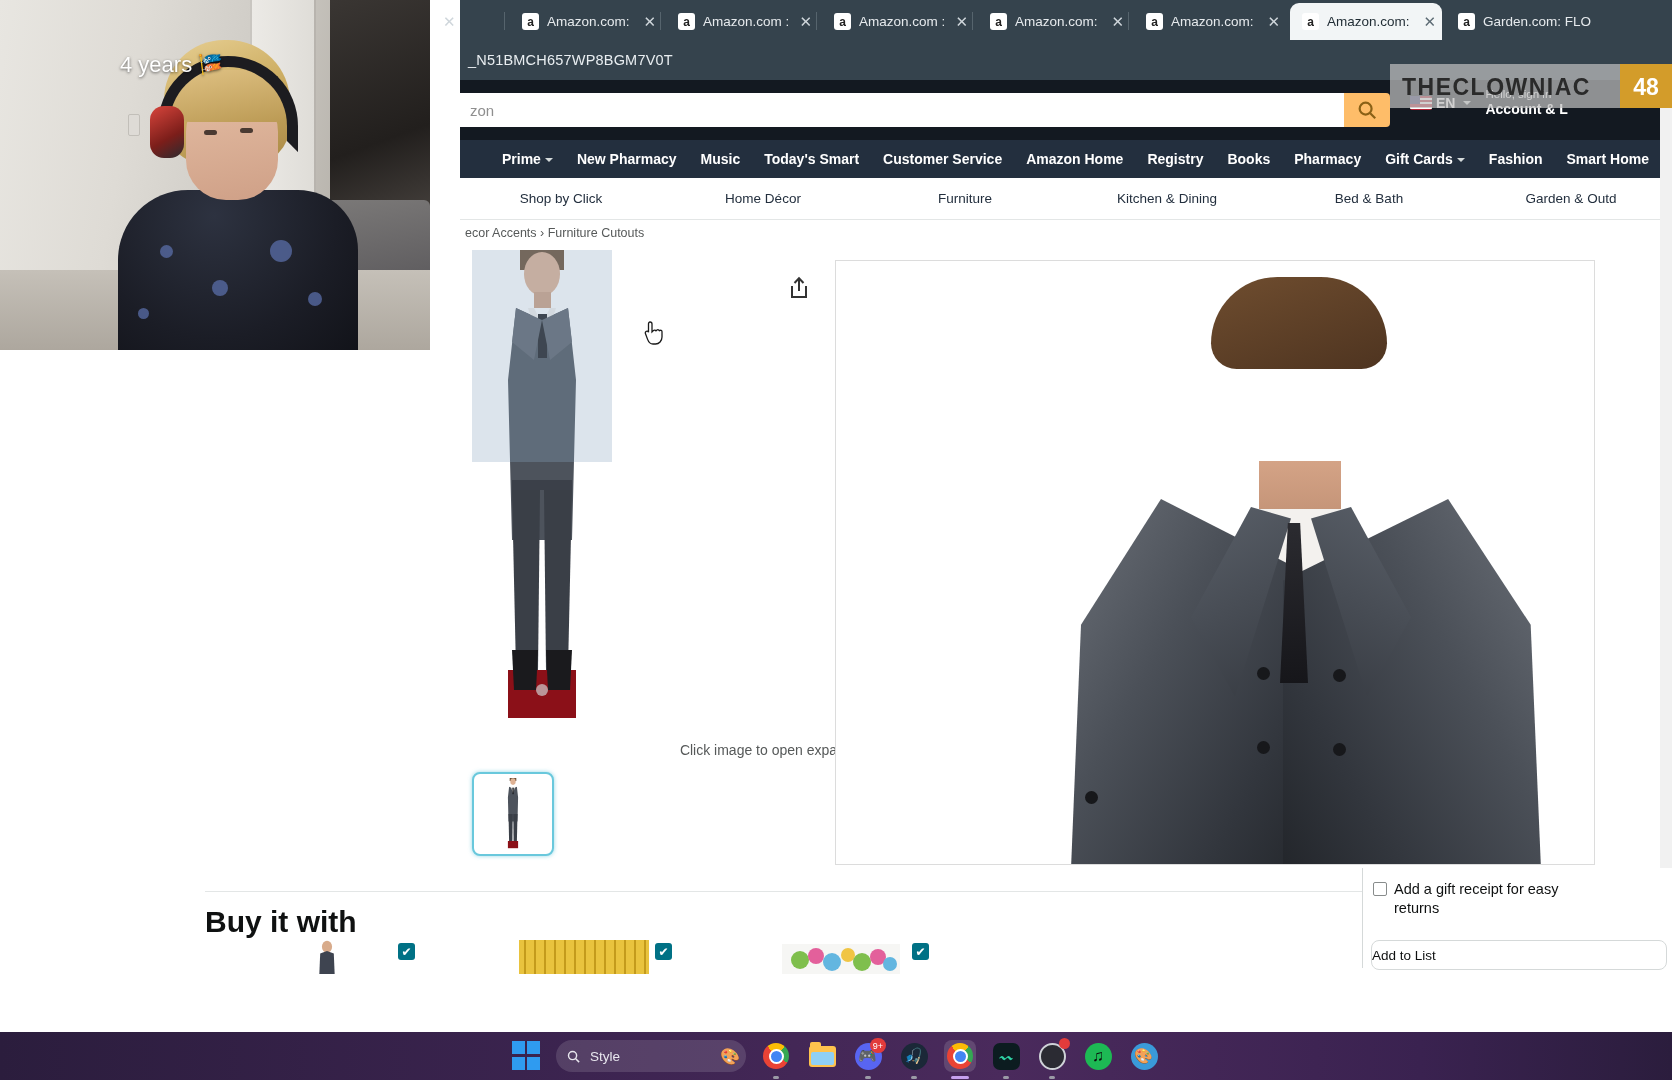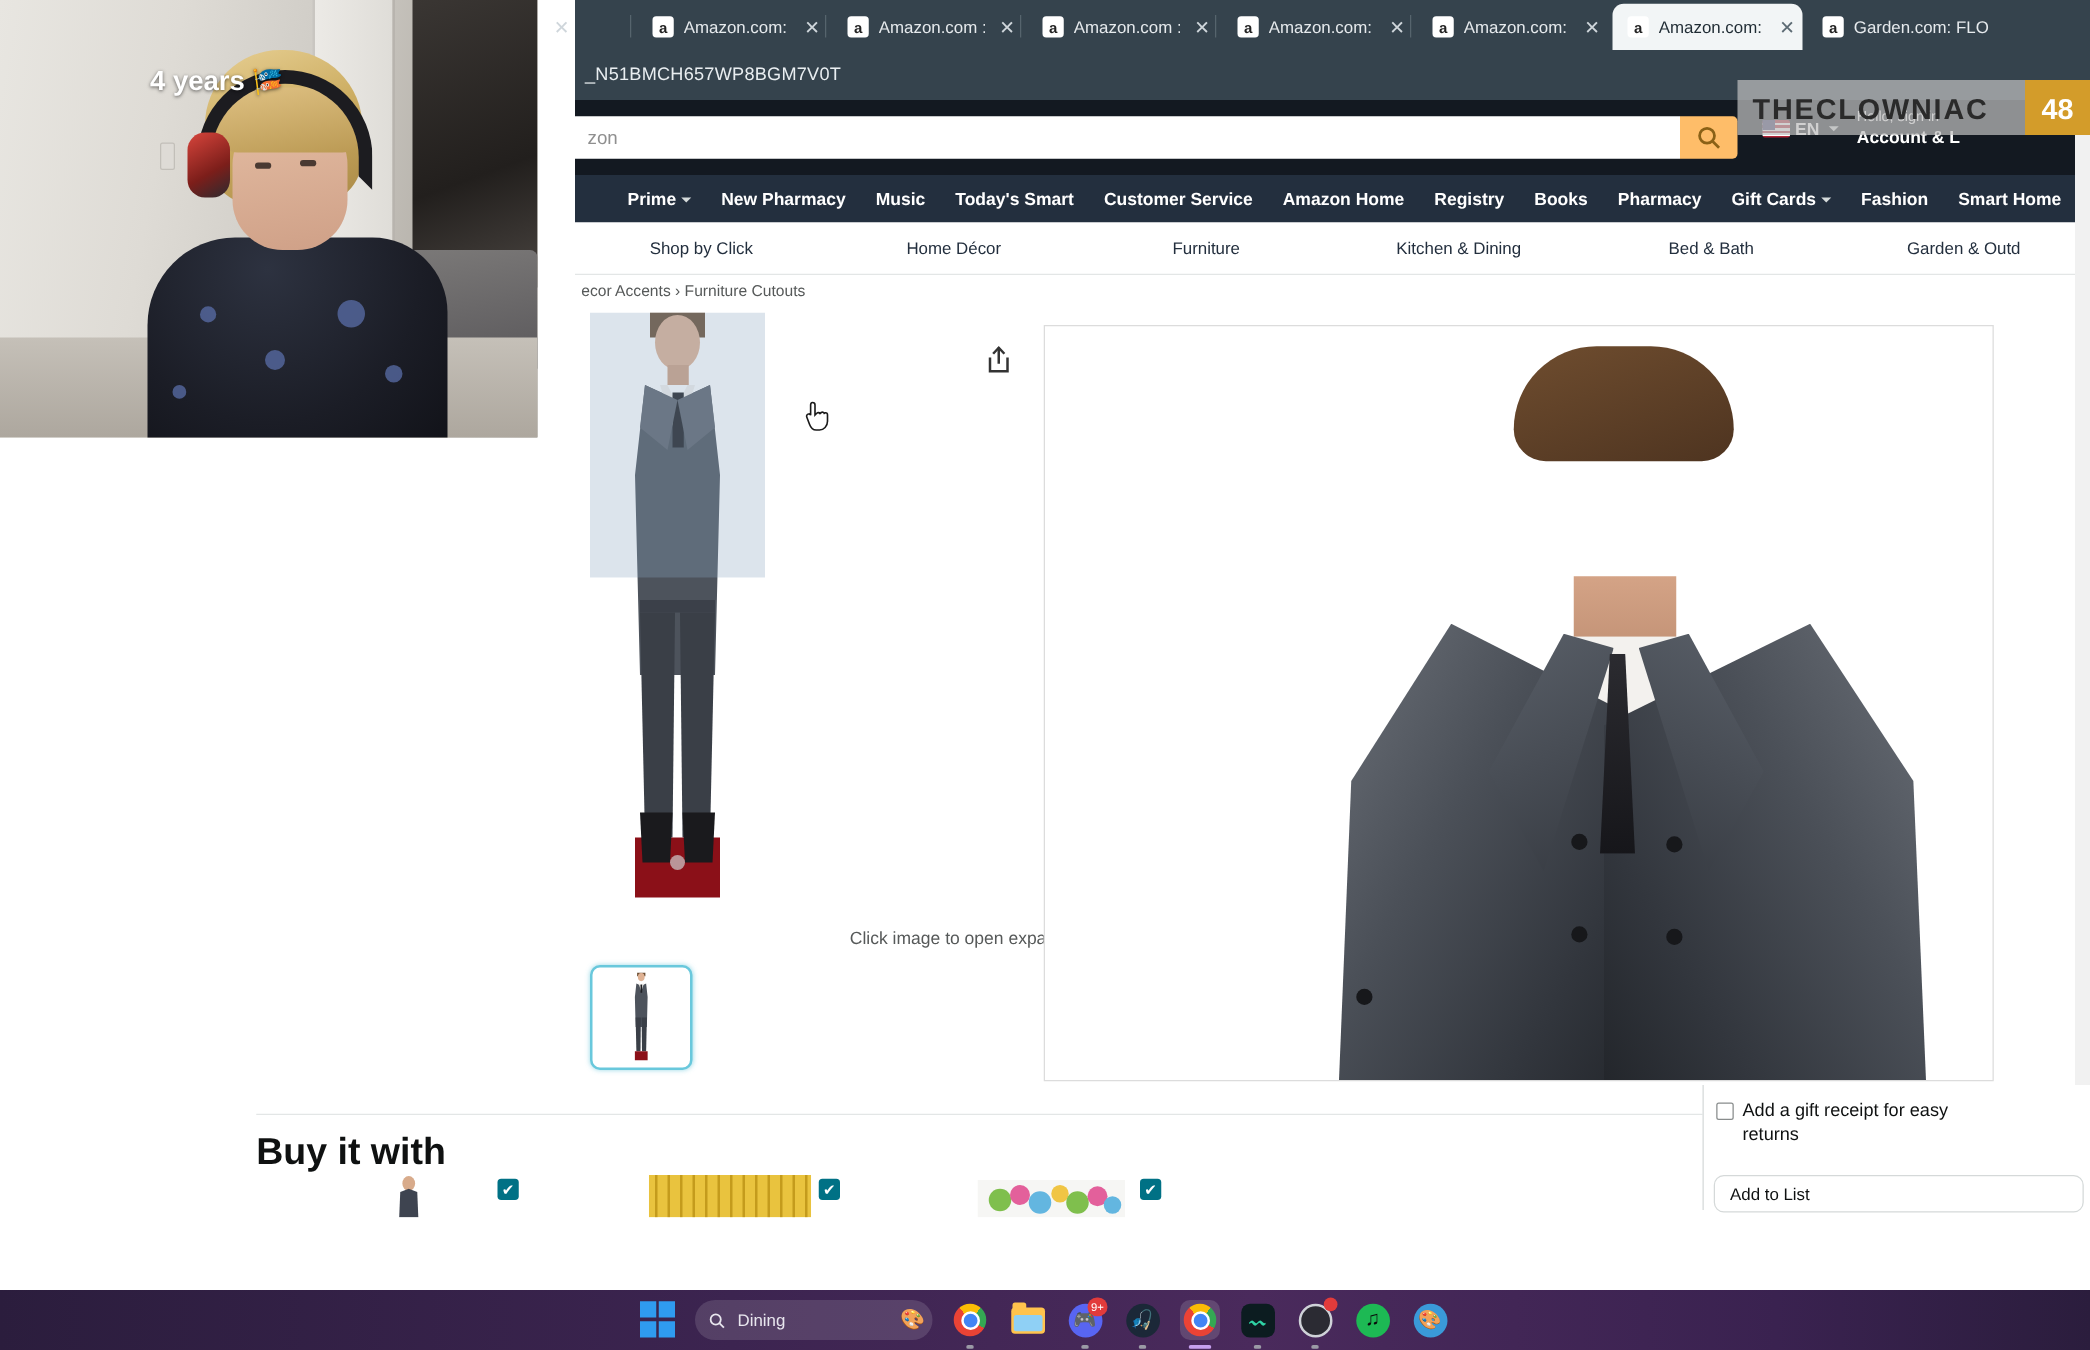--- a/index.html
+++ b/index.html
@@ -257,43 +257,43 @@
   }
   .gift-row { position: absolute; left: 10px; top: 12px; width: 200px; display: flex; gap: 7px; }
   .gift-cb {
     width: 14px; height: 14px; border: 1px solid #888c8c; border-radius: 2px;
     background: #fff; flex: none; margin-top: 2px;
   }
   .gift-txt { font-size: 14.5px; color: #0f1111; line-height: 1.32; }
   .addlist {
     position: absolute; left: 8px; top: 72px; width: 296px; height: 30px;
     border: 1px solid #d5d9d9; border-radius: 8px; background: #fff;
-    display: flex; align-items: center; padding-left: 12px;
+    display: flex; align-items: center; 
     font-size: 13.5px; color: #0f1111;
   }
   .bb-left-lines { position: absolute; left: -10px; top: 0; width: 14px; height: 100px; }
 
   
   .alert {
     position: absolute; left: 1390px; top: 64px; width: 282px; height: 82px;
     display: flex; align-items: stretch;
   }
   .alert-name {
     flex: 1; background: rgba(190,190,190,.72); color: #2a2a2a;
     font-size: 23px; font-weight: bold; letter-spacing: 1.5px;
     display: flex; align-items: flex-start; padding: 10px 0 0 12px; height: 44px;
   }
   .alert-num {
     width: 52px; background: #d39c2a; color: #fff; font-size: 23px; font-weight: bold;
     display: flex; align-items: flex-start; justify-content: center; padding-top: 10px; height: 44px;
   }
   .alert-sub {
     position: absolute; left: 120px; top: 52px; color: #fff;
-    font-size: 22px; font-weight: bold; text-shadow: 0 1px 3px rgba(0,0,0,.6);
-    display: flex; align-items: flex-end; gap: 6px;
+    font-size: 22px; font-weight: normal; text-shadow: 0 1px 3px rgba(0,0,0,.6);
+    display: flex; align-items: flex-start; gap: 6px;
   }
   .alert-emoji { font-size: 20px; }
 
   
   .cursor { position: absolute; left: 644px; top: 320px; }
 
   
   .taskbar {
     position: absolute; left: 0; bottom: 0; width: 1672px; height: 48px;
     background: linear-gradient(90deg,#2b1d3d 0%,#3c2450 35%,#4a2a5c 60%,#3a2250 85%,#2b1d3d 100%);
@@ -629,21 +629,21 @@
     <i></i>
         <i></i>
         <i></i>
         <i></i>
   </div>
   <div class="tb-search">
     <svg width="15" height="15" viewBox="0 0 24 24" fill="none" stroke="#e8e6ee" stroke-width="2.3">
       <circle cx="10.5" cy="10.5" r="6.5"></circle>
           <line x1="15.5" y1="15.5" x2="21" y2="21"></line>
     </svg>
-    <span>Dining</span>
+    <span>Style</span>
     <span style="position:absolute;right:6px;font-size:16px;">🎨</span>
   </div>
 
   <div class="tb-icon">
     <span class="chrome-ico"></span>
     <span class="tb-under"></span>
   </div>
   <div class="tb-icon">
     <span class="folder-ico"></span>
   </div>

